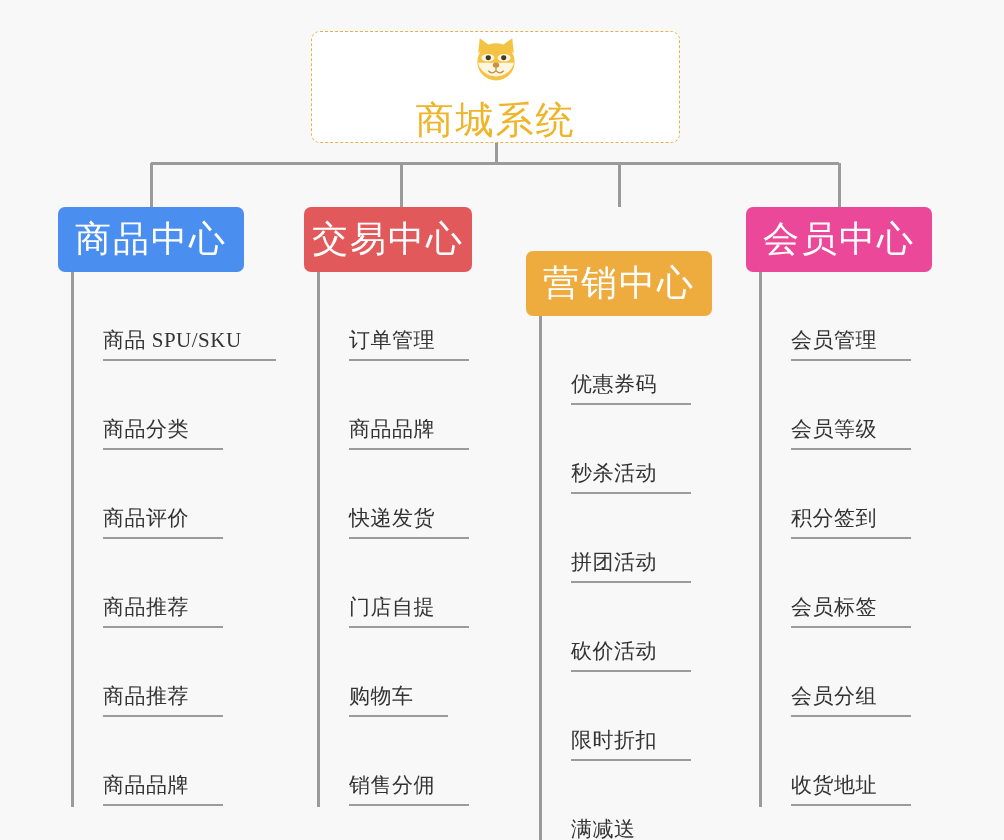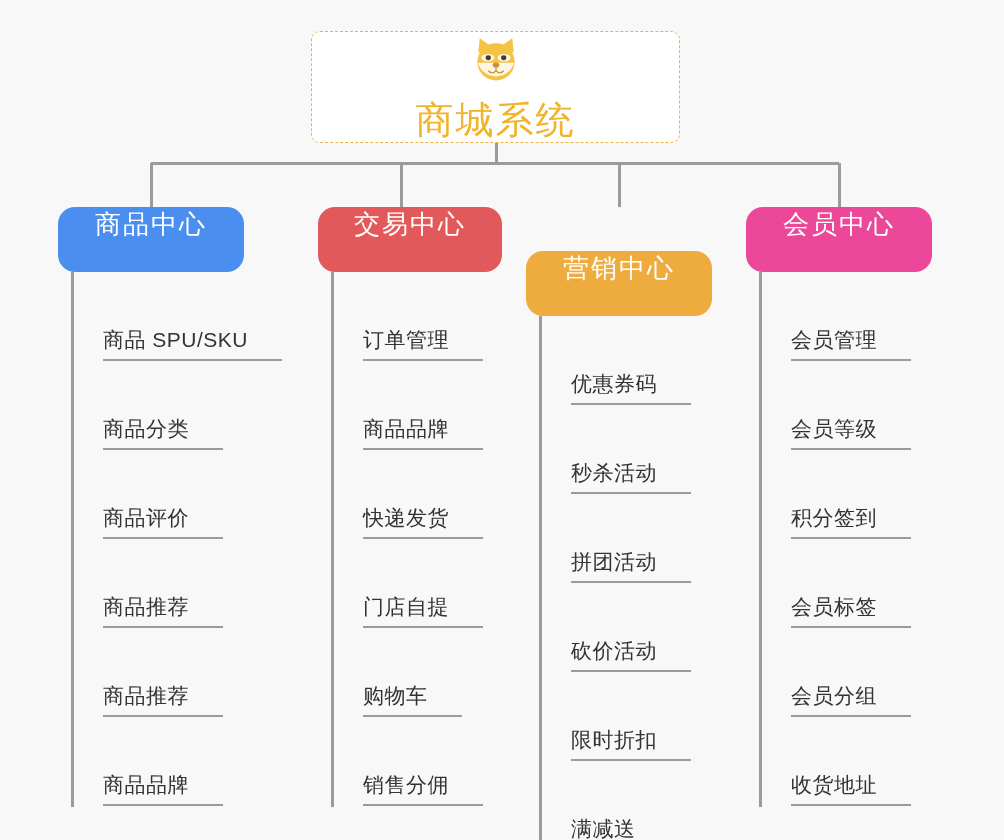--- a/index.html
+++ b/index.html
@@ -60,26 +60,26 @@
 
   
   .column {
     position: absolute;
     top: 207px;
   }
 
   .cat-box {
     position: relative;
     height: 65px;
-    border-radius: 17px;
+    border-radius: 7px;
     display: flex;
-    align-items: flex-start;
+    align-items: center;
     justify-content: center;
     color: #ffffff;
-    font-size: 26px;
+    font-size: 36px;
     letter-spacing: 2px;
     white-space: nowrap;
   }
 
   .spine {
     position: absolute;
     left: 13px;
     top: 65px;
     width: 3px;
     background: #9b9b9b;
@@ -91,36 +91,37 @@
     top: 65px;
     width: 100%;
   }
 
   .leaf {
     position: absolute;
     height: 89px;
     display: flex;
     align-items: flex-end;
     padding-left: 32px;
+    font-family: Liberation Serif, serif;
   }
 
   .leaf-label {
     font-size: 21px;
     color: #333333;
     white-space: nowrap;
     line-height: 1.25;
     padding-bottom: 6px;
     border-bottom: 2px solid #9b9b9b;
     padding-right: 34px;
     letter-spacing: 0.5px;
   }
 
   
   .col-0 { left: 58px; width: 186px; }
-  .col-1 { left: 318px; width: 184px; }
+  .col-1 { left: 304px; width: 168px; }
   .col-2 { left: 526px; width: 186px; margin-top: 44px; }
   .col-3 { left: 746px; width: 186px; }
 </style>
 </head>
 <body>
 
 <div id="mindmap">
 
   <div class="root-node">
     <svg class="root-icon" viewBox="0 0 64 64">

